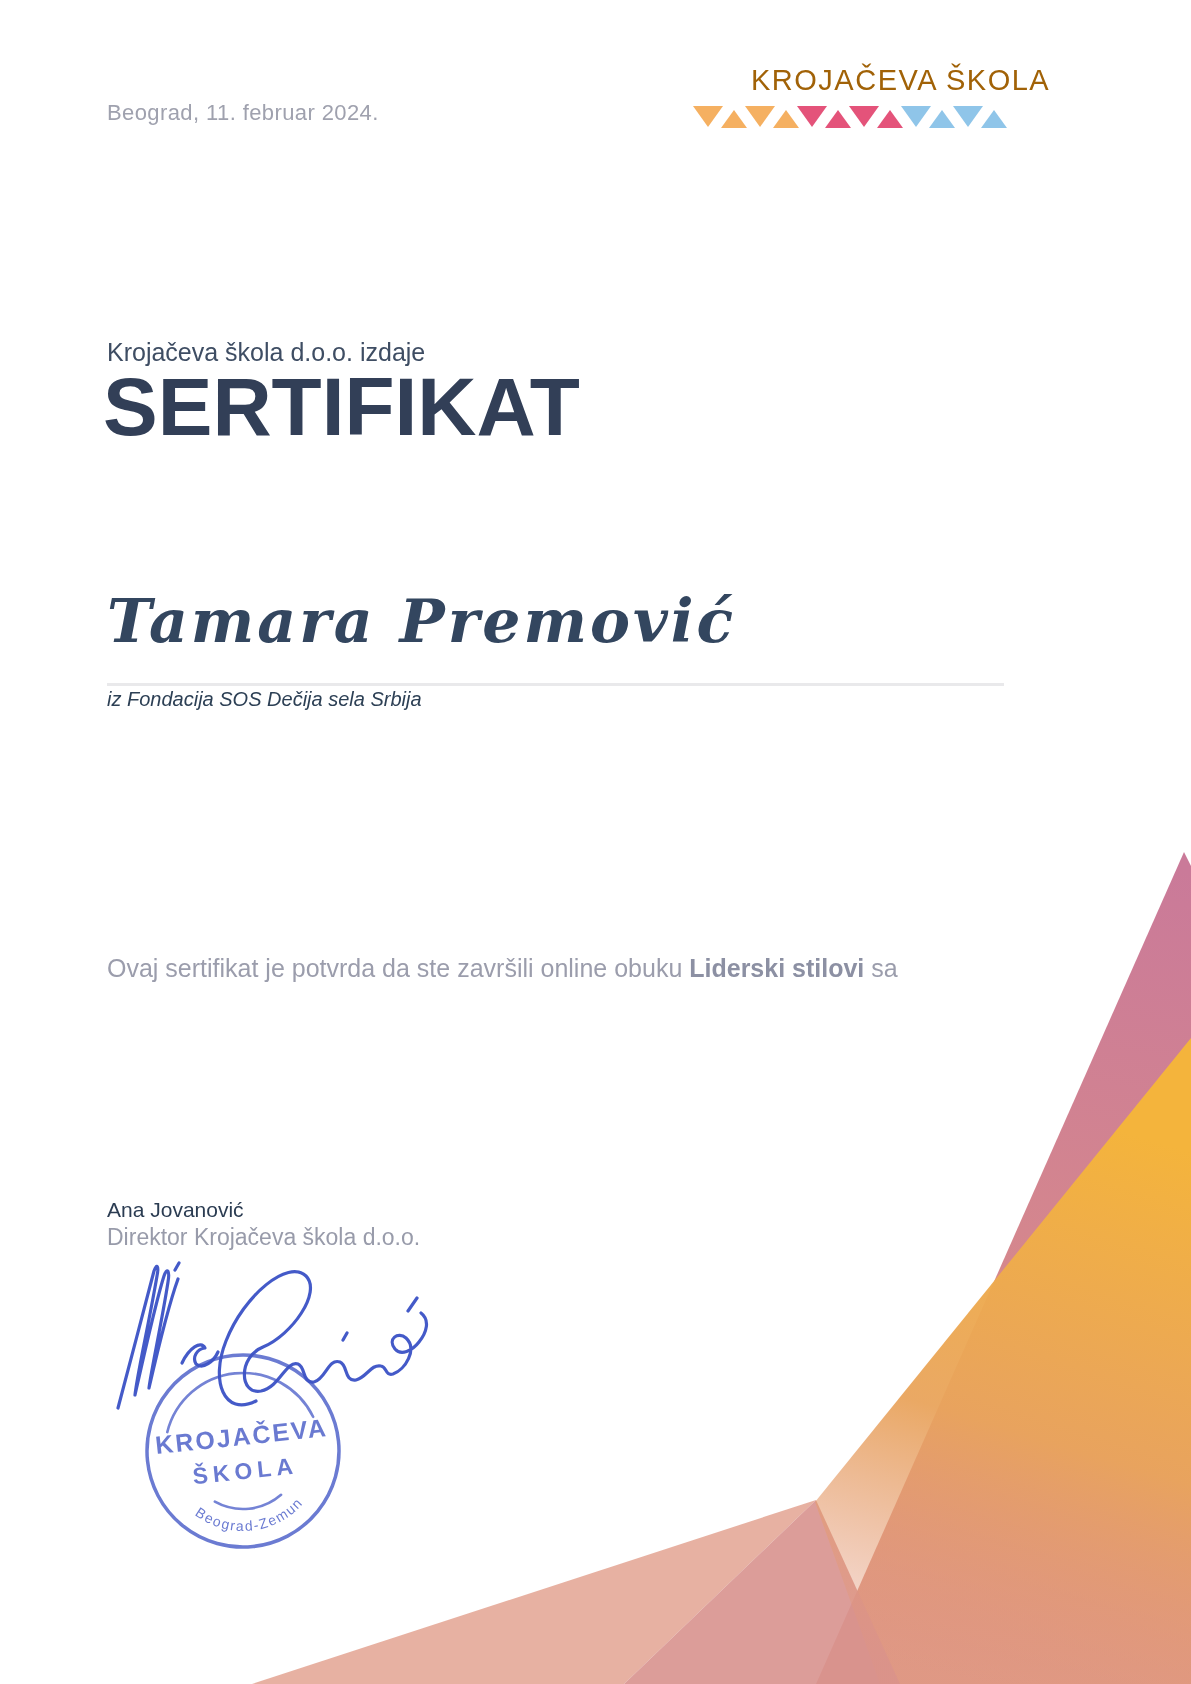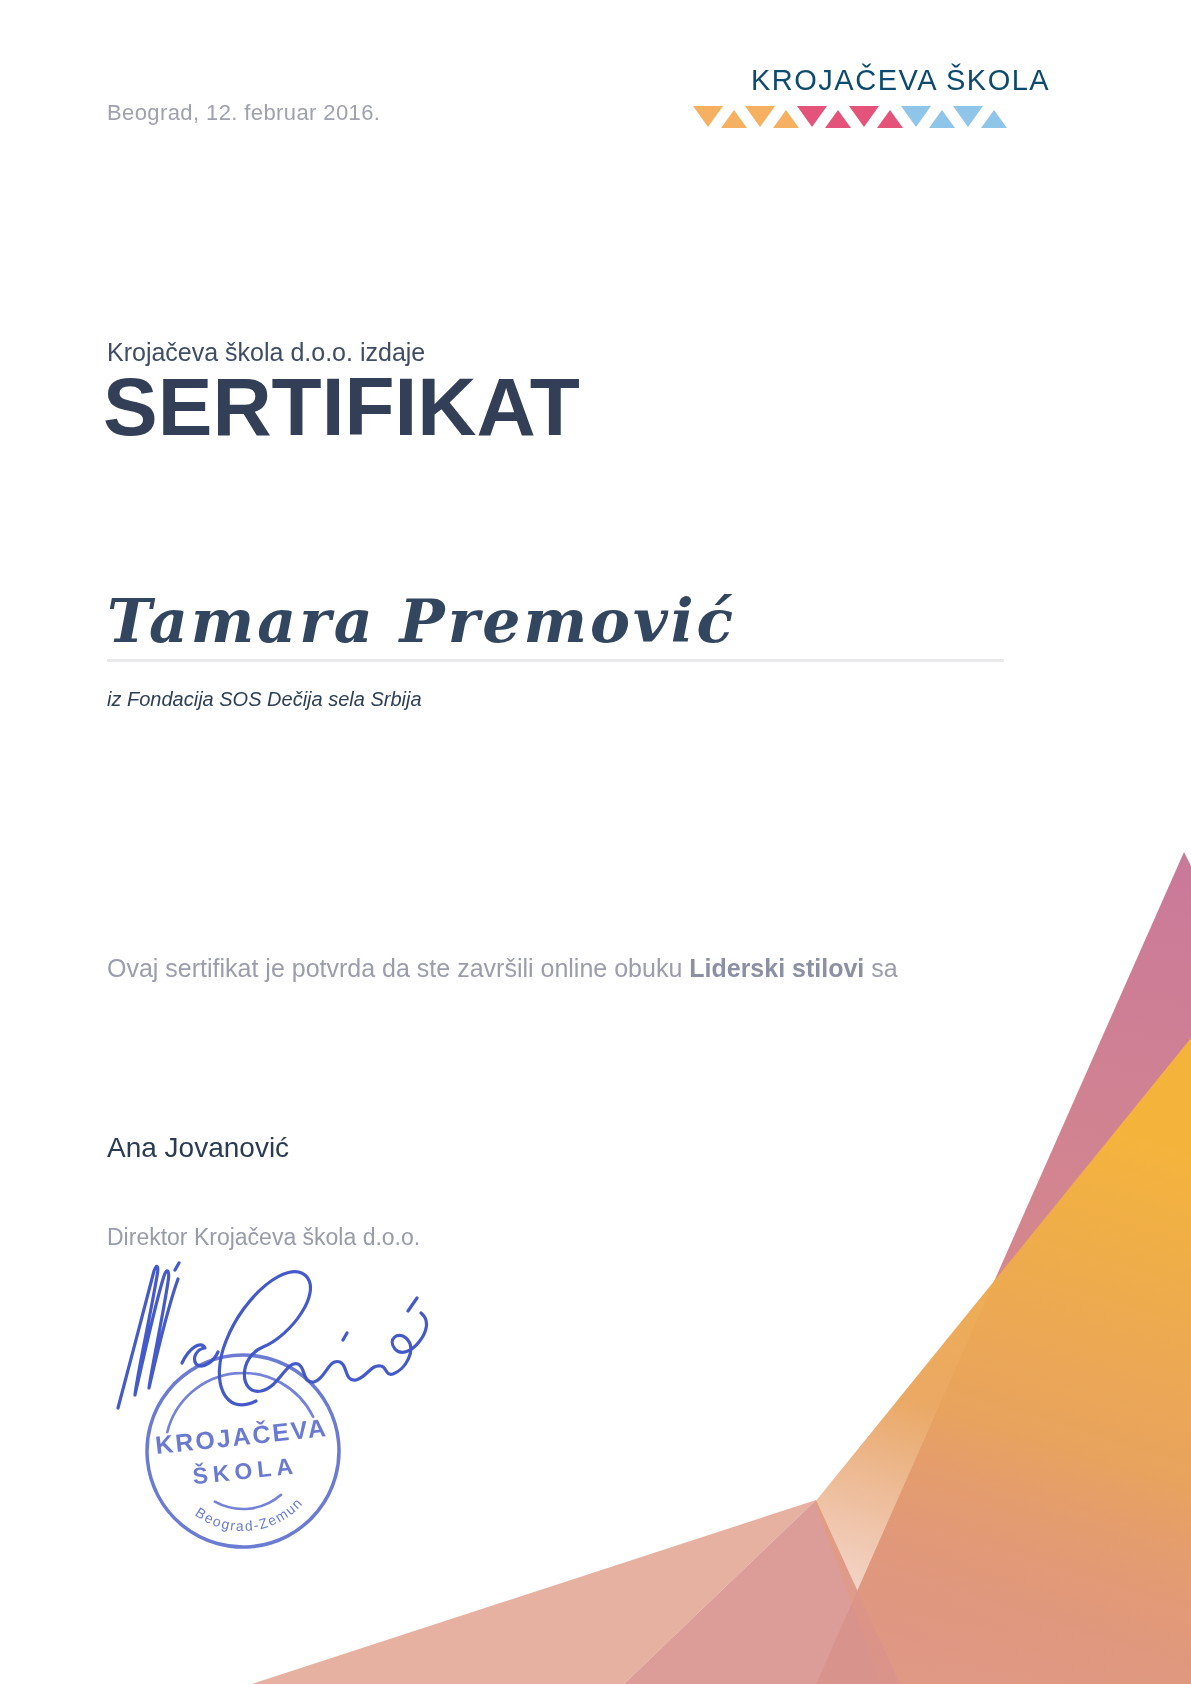--- a/index.html
+++ b/index.html
@@ -7,56 +7,56 @@
     position:relative; width:1191px; height:1684px;
     background:#ffffff; overflow:hidden;
     font-family:"Liberation Sans", sans-serif;
   }
   .date-line {
     position:absolute; left:107px; top:100px;
     font-size:22px; color:#9FA1AE; letter-spacing:.4px;
   }
   .logo-text {
     position:absolute; left:751px; top:64px;
-    font-size:29px; color:#0c4a6e; letter-spacing:1.5px; font-weight:400;
+    font-size:29px; color:#a16207; letter-spacing:1.5px; font-weight:400;
   }
   .logo-ribbon { position:absolute; left:692px; top:106px; }
   .issuer-line {
     position:absolute; left:107px; top:338px;
     font-size:25px; color:#3E4D63;
   }
   .cert-title {
     position:absolute; left:103px; top:360px;
     font-size:82px; font-weight:700; color:#323F57; letter-spacing:0px;
   }
   .name-wrap {
     position:absolute; left:107px; top:588px; width:897px;
-    border-bottom:3px solid #E9E9EB; padding-bottom:4px;
+    border-bottom:3px solid #E9E9EB; padding-bottom:28px;
   }
   .recipient-name {
     font-family:"DejaVu Serif", serif; font-style:italic; font-weight:bold;
     font-size:60px; line-height:1.12; color:#33465F; letter-spacing:3px;
   }
   .recipient-org {
     position:absolute; left:107px; top:688px;
     font-size:20px; font-style:italic; color:#2D4055;
   }
   .congrats-heading {
     position:absolute; left:106px; top:858px;
     font-size:38px; color:#44566C; letter-spacing:1px;
   }
   .congrats-body {
     position:absolute; left:107px; top:948px;
     font-size:25px; line-height:40px; color:#9B9DAC;
   }
   .congrats-body b { color:#8C90A3; font-weight:700;text-align:center; }
   .congrats-body b.score { margin-right:10px; }
   .signer-name {
-    position:absolute; left:107px; top:1132px;
-    font-size:28px; color:#2B3C52;
+    position:absolute; left:107px; top:1198px;
+    font-size:21px; color:#2B3C52;
   }
   .signer-title {
     position:absolute; left:107px; top:1224px;
     font-size:23px; color:#989BAA;
   }
   .signature-svg { position:absolute; left:90px; top:1243px; }
   .stamp-svg { position:absolute; left:140px; top:1348px; transform:rotate(-6deg); opacity:.9; }
   .corner-decoration { position:absolute; left:0; top:0; pointer-events:none; }
 </style>
 </head>
@@ -76,21 +76,21 @@
         <stop offset="0.55" stop-opacity="0.95" stop-color="#E9A45C"></stop>
         <stop offset="1" stop-opacity="0.25" stop-color="#E09480"></stop>
       </linearGradient>
     </defs>
     <polygon points="1184,852 1191,866 1191,1684 816,1684" fill="url(#gRose)"></polygon>
     <polygon points="816,1500 252,1684 624,1684" opacity="0.95" fill="#E6AD9D"></polygon>
     <polygon points="816,1500 624,1684 900,1684" opacity="0.9" fill="#D8928E"></polygon>
     <polygon points="815,1502 1191,1038 1191,1684 880,1684" fill="url(#gGold)"></polygon>
   </svg>
 
-  <div class="date-line">Beograd, 12. februar 2016.</div>
+  <div class="date-line">Beograd, 11. februar 2024.</div>
 
   <div class="logo-text">KROJAČEVA ŠKOLA</div>
 
   <svg class="logo-ribbon" width="316" height="22" viewBox="0 0 316 22">
     <g fill="#F5B061">
       <polygon points="1,0 31,0 16,21"></polygon>
         <polygon points="29,22 55,22 42,4"></polygon>
       <polygon points="53,0 83,0 68,21"></polygon>
         <polygon points="81,22 107,22 94,4"></polygon>
     </g>

